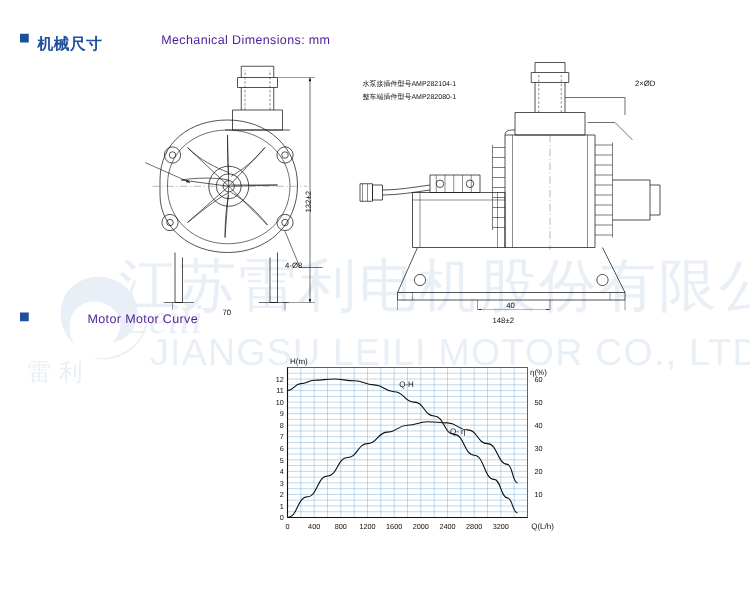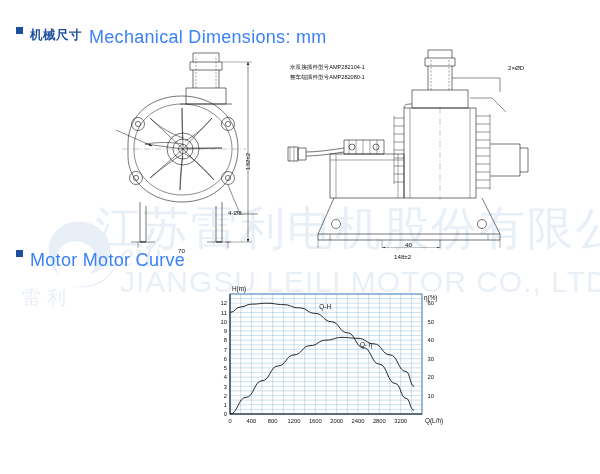--- a/index.html
+++ b/index.html
@@ -46,23 +46,24 @@
     background: #1d4f9c;
     display: inline-block;
   }
   .head-cn {
     font-size: 12.5px;
     color: #1d4f9c;
     font-weight: bold;
     letter-spacing: 0.5px;
   }
   .head-en {
-    font-size: 18px;
-    color: #3b82f6;
+    font-size: 10px;
+    color: #4c1d95;
     letter-spacing: 0.3px;
+    margin-left: 40px;
   }
   #head-dims { left: 16px; top: 27px; }
   #head-curve { left: 16px; top: 250px; }
 
   
   .draw {
     position: absolute;
     left: 0;
     top: 48px;
     width: 600px;

